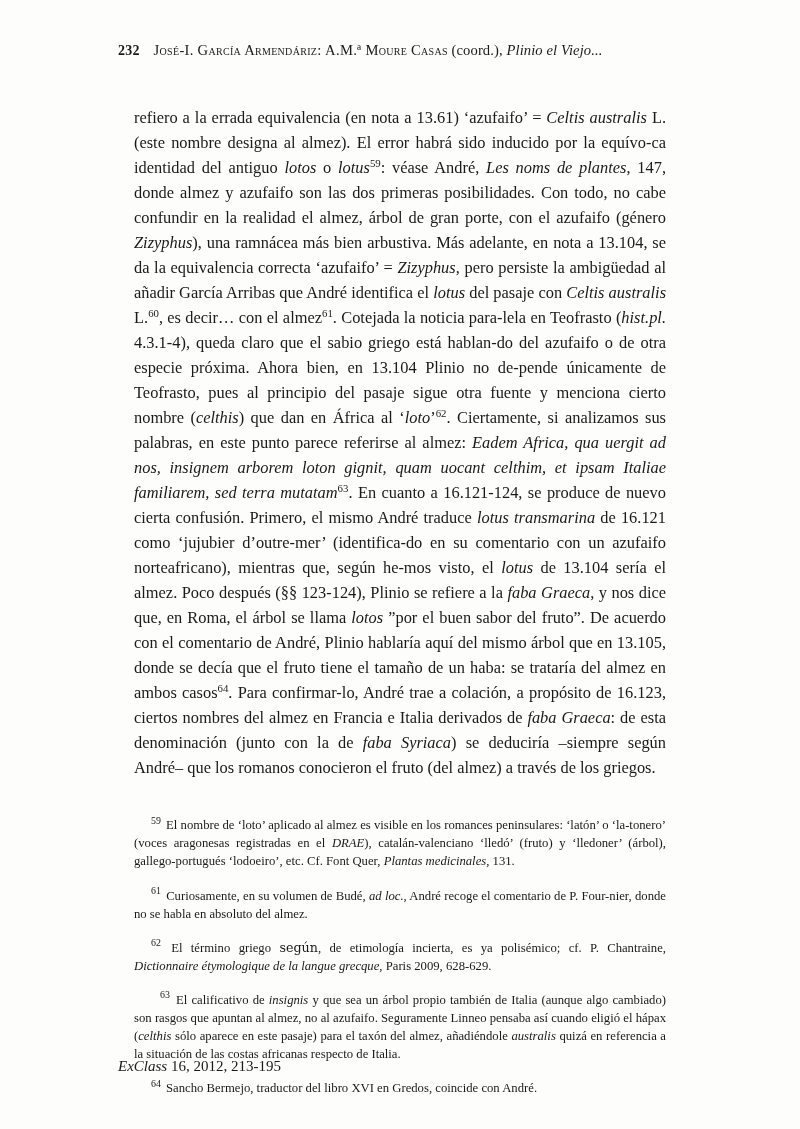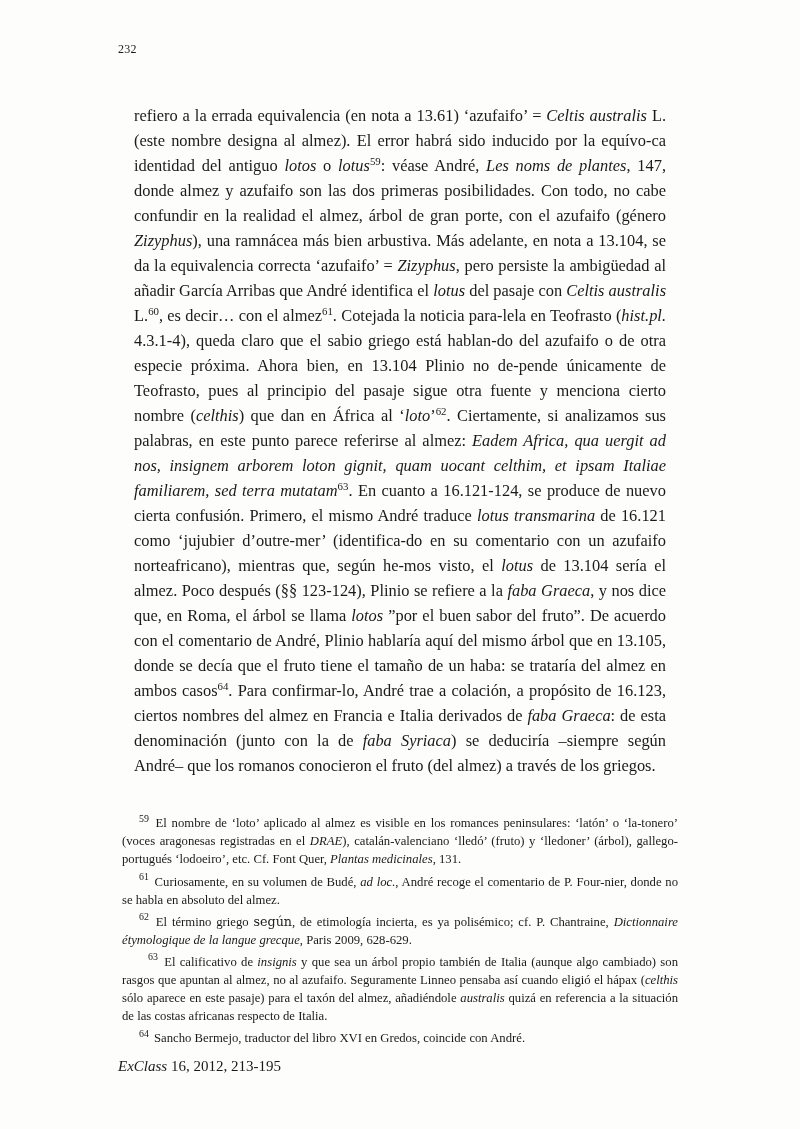--- a/index.html
+++ b/index.html
@@ -32,22 +32,22 @@
   
   .running-head {
     display: flex;
     align-items: baseline;
     gap: 14px;
     font-size: 14.5px;
     margin-bottom: 46px;
     white-space: nowrap;
   }
   .folio {
-    font-weight: normal;
-    font-size: 12px;
+    font-weight: bold;
+    font-size: 14px;
     letter-spacing: 0.2px;
   }
   .rh-text {
     font-size: 14.6px;
     letter-spacing: 0.1px;
   }
   .smallcaps {
     font-variant: small-caps;
     letter-spacing: 0.3px;
   }
@@ -71,21 +71,21 @@
   }
   .gr { font-family: "DejaVu Serif", serif; }
 
   
   .footnotes {
     margin-top: 36px;
     font-size: 12.7px;
     line-height: 1.42;
     text-align: justify;
   }
-  .footnotes p { margin: 4px; text-indent: 17px; }
+  .footnotes p { margin: 16px; text-indent: 17px; }
   .footnotes p.wide-indent { text-indent: 26px; }
   .fn-num {
     font-size: 0.78em;
     vertical-align: super;
     line-height: 0;
     margin-right: 2px;
   }
 
   
   .footer {
@@ -98,20 +98,23 @@
   .footer .roman { font-style: normal; }
 </style>
 </head>
 <body>
 
 <div class="page">
   <div class="content">
 
     <div class="running-head">
       <span class="folio">232</span>
+      <span class="rh-text">
+        <span class="smallcaps">José-I. García Armendáriz</span><span>: </span><span class="smallcaps">A.M.ª Moure Casas</span><span>&nbsp;</span><span>(coord.),</span><span>&nbsp;</span><span class="rh-italic">Plinio el Viejo...</span>
+      </span>
     </div>
 
     <div class="body-text">
       <p><span>refiero a la errada equivalencia (en nota a 13.61) ‘azufaifo’ = </span><i>Celtis australis</i><span> L. (este nombre designa al almez). El error habrá sido inducido por la equívo-ca identidad del antiguo </span><i>lotos</i><span> o </span><i>lotus</i><sup>59</sup><span>: véase André, </span><i>Les noms de plantes</i><span>, 147, donde almez y azufaifo son las dos primeras posibilidades. Con todo, no cabe confundir en la realidad el almez, árbol de gran porte, con el azufaifo (género </span><i>Zizyphus</i><span>), una ramnácea más bien arbustiva. Más adelante, en nota a 13.104, se da la equivalencia correcta ‘azufaifo’ = </span><i>Zizyphus</i><span>, pero persiste la ambigüedad al añadir García Arribas que André identifica el </span><i>lotus</i><span> del pasaje con </span><i>Celtis australis</i><span> L.</span><sup>60</sup><span>, es decir… con el almez</span><sup>61</sup><span>. Cotejada la noticia para-lela en Teofrasto (</span><i>hist.pl.</i><span> 4.3.1-4), queda claro que el sabio griego está hablan-do del azufaifo o de otra especie próxima. Ahora bien, en 13.104 Plinio no de-pende únicamente de Teofrasto, pues al principio del pasaje sigue otra fuente y menciona cierto nombre (</span><i>celthis</i><span>) que dan en África al ‘</span><i>loto</i><span>’</span><sup>62</sup><span>. Ciertamente, si analizamos sus palabras, en este punto parece referirse al almez: </span><i>Eadem Africa, qua uergit ad nos, insignem arborem loton gignit, quam uocant celthim, et ipsam Italiae familiarem, sed terra mutatam</i><sup>63</sup><span>. En cuanto a 16.121-124, se produce de nuevo cierta confusión. Primero, el mismo André traduce </span><i>lotus transmarina</i><span> de 16.121 como ‘jujubier d’outre-mer’ (identifica-do en su comentario con un azufaifo norteafricano), mientras que, según he-mos visto, el </span><i>lotus</i><span> de 13.104 sería el almez. Poco después (§§ 123-124), Plinio se refiere a la </span><i>faba Graeca</i><span>, y nos dice que, en Roma, el árbol se llama </span><i>lotos</i><span> ”por el buen sabor del fruto”. De acuerdo con el comentario de André, Plinio hablaría aquí del mismo árbol que en 13.105, donde se decía que el fruto tiene el tamaño de un haba: se trataría del almez en ambos casos</span><sup>64</sup><span>. Para confirmar-lo, André trae a colación, a propósito de 16.123, ciertos nombres del almez en Francia e Italia derivados de </span><i>faba Graeca</i><span>: de esta denominación (junto con la de </span><i>faba Syriaca</i><span>) se deduciría –siempre según André– que los romanos conocieron el fruto (del almez) a través de los griegos.</span></p>
     </div>
 
     <div class="footnotes">
         <p><span class="fn-num">59</span><span> El nombre de ‘loto’ aplicado al almez es visible en los romances peninsulares: ‘latón’ o ‘la-tonero’ (voces aragonesas registradas en el </span><i>DRAE</i><span>), catalán-valenciano ‘lledó’ (fruto) y ‘lledoner’ (árbol), gallego-portugués ‘lodoeiro’, etc. Cf. Font Quer, </span><i>Plantas medicinales</i><span>, 131.</span></p>
         <p><span class="fn-num">61</span><span> Curiosamente, en su volumen de Budé, </span><i>ad loc.</i><span>, André recoge el comentario de P. Four-nier, donde no se habla en absoluto del almez.</span></p>
         <p><span class="fn-num">62</span><span> El término griego </span><span class="gr">según</span><span>, de etimología incierta, es ya polisémico; cf. P. Chantraine, </span><i>Dictionnaire étymologique de la langue grecque</i><span>, Paris 2009, 628-629.</span></p>

